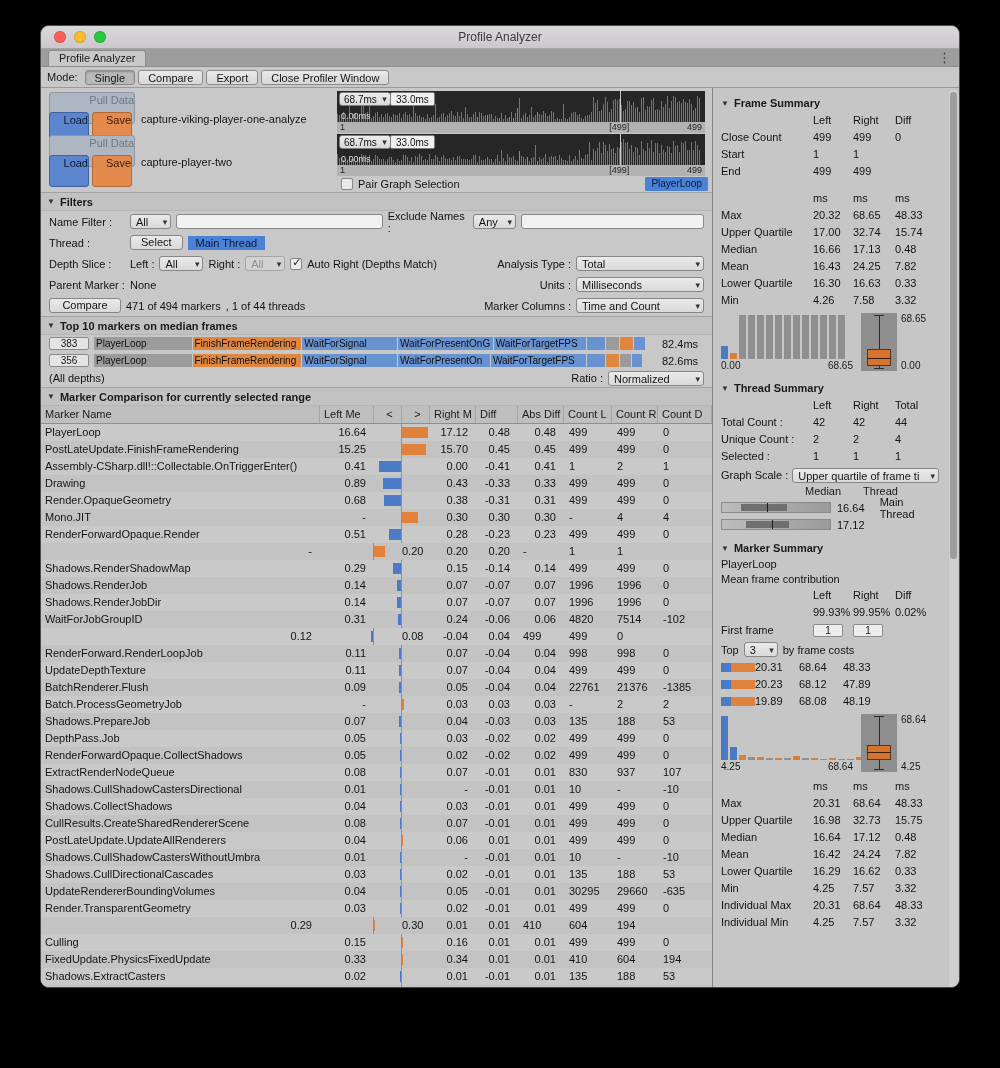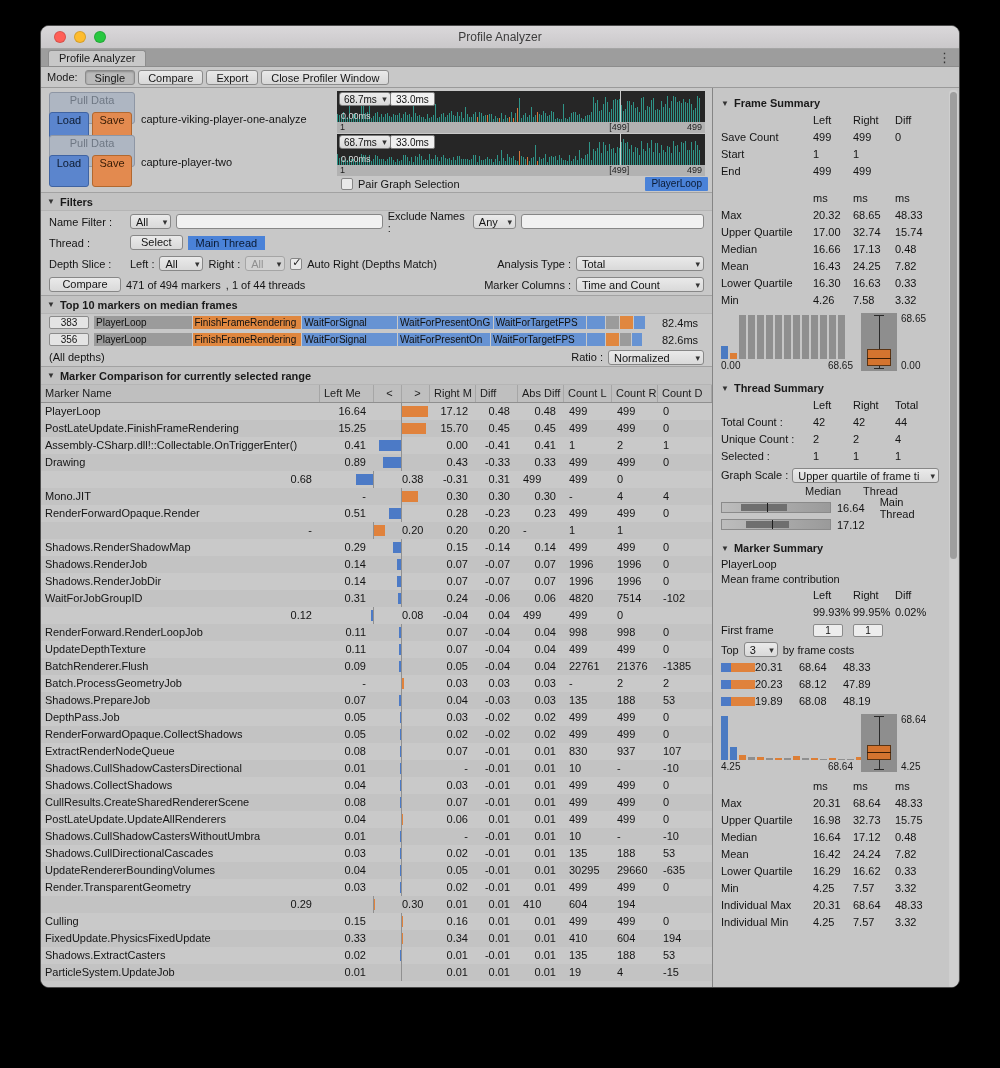--- a/index.html
+++ b/index.html
@@ -31,21 +31,21 @@
   .tlabel{margin-right:4px;color:#1a1a1a;}
   .tbtn{border:1px solid #8b8b8b;background:linear-gradient(#e9e9e9,#d7d7d7);border-radius:3px;
     padding:1px 9px;font-size:11px;color:#161616;height:15px;line-height:13px;box-sizing:border-box;}
   .tbtn.sel{background:#b9b9b9;box-shadow:inset 0 1px 2px rgba(0,0,0,.25);}
   
   .main{display:flex;height:903px;}
   .left-pane{width:672px;border-right:1px solid #858585;box-sizing:border-box;display:flex;flex-direction:column;overflow:hidden;background:#c8c8c8;}
   .right-pane{flex:1;position:relative;background:#c6c6c6;padding:4px 20px 0 8px;overflow:hidden;}
   
   .captures{position:relative;height:104px;flex:none;}
-  .abtn{position:absolute;height:32px;line-height:14px;text-align:center;border-radius:3px;font-size:11px;box-sizing:border-box;}
+  .abtn{position:absolute;height:32px;line-height:14px;text-align:right;border-radius:3px;font-size:11px;box-sizing:border-box;}
   .pull{background:#aeb6c2;border:1px solid #8e96a4;color:#6f7884;width:86px;}
   .load{background:#5b85cd;border:1px solid #3f63a2;color:#0d1b30;width:40px;}
   .save{background:#e38a4f;border:1px solid #b2682f;color:#371c06;width:40px;}
   .capname{position:absolute;font-size:11px;color:#141414;white-space:nowrap;overflow:hidden;width:195px;}
   .graph{position:absolute;left:296px;width:368px;height:31px;background:#262626;overflow:hidden;}
   .gbars{position:absolute;left:0;right:0;bottom:0;top:0;display:flex;align-items:flex-end;}
   .gbar{width:1px;margin-right:1px;background:#2f9387;flex:none;}
   .gbar-orange{background:#d4763a;}
   .curline{position:absolute;left:77%;top:0;bottom:0;width:1px;background:#e9e9e9;opacity:.85;}
   .chip-dd{position:absolute;top:1px;left:2px;height:14px;line-height:13px;font-size:10px;
@@ -605,20 +605,26 @@
         <span>Left :</span>
         <span class="dd" style="width:44px;">All</span>
         <span>Right :</span>
         <span class="dd disabled" style="width:40px;">All</span>
         <div class="cb checked"></div>
         <span>Auto Right (Depths Match)</span>
         <span class="rpush">Analysis Type :</span>
         <span class="dd" style="width:128px;">Total</span>
       </div>
       <div class="frow">
+        <span class="fl1">Parent Marker :</span>
+        <span>None</span>
+        <span class="rpush">Units :</span>
+        <span class="dd" style="width:128px;">Milliseconds</span>
+      </div>
+      <div class="frow">
         <span class="btn" style="width:72px;text-align:center;">Compare</span>
         <span>471 of 494 markers</span>
         <span>, 1 of 44 threads</span>
         <span class="rpush">Marker Columns :</span>
         <span class="dd" style="width:128px;">Time and Count</span>
       </div>
 
       <div class="lhead">
         <span class="tri">▼</span>
         <span>Top 10 markers on median frames</span>
@@ -727,20 +733,21 @@
               </div>
               <div class="cc cbarR"></div>
               <div class="cc cnum">0.43</div>
               <div class="cc cnum">-0.33</div>
               <div class="cc cnum">0.33</div>
               <div class="cc ccount">499</div>
               <div class="cc ccount">499</div>
               <div class="cc ccount">0</div>
             </div>
             <div class="crow">
+              <div class="cc cname">Render.OpaqueGeometry</div>
               <div class="cc cnum">0.68</div>
               <div class="cc cbarL">
                 <div class="dbar" style="width: 17px;"></div>
               </div>
               <div class="cc cbarR"></div>
               <div class="cc cnum">0.38</div>
               <div class="cc cnum">-0.31</div>
               <div class="cc cnum">0.31</div>
               <div class="cc ccount">499</div>
               <div class="cc ccount">499</div>
@@ -1155,21 +1162,21 @@
 
       <div class="rhead">
         <span class="tri">▼</span>
         <span>Frame Summary</span>
       </div>
       <div class="rgrid">
           <div class="gl"></div>
           <div class="gv">Left</div>
           <div class="gv">Right</div>
           <div class="gv">Diff</div>
-          <div class="gl">Save Count</div>
+          <div class="gl">Close Count</div>
           <div class="gv">499</div>
           <div class="gv">499</div>
           <div class="gv">0</div>
           <div class="gl">Start</div>
           <div class="gv">1</div>
           <div class="gv">1</div>
           <div class="gv"></div>
           <div class="gl">End</div>
           <div class="gv">499</div>
           <div class="gv">499</div>

